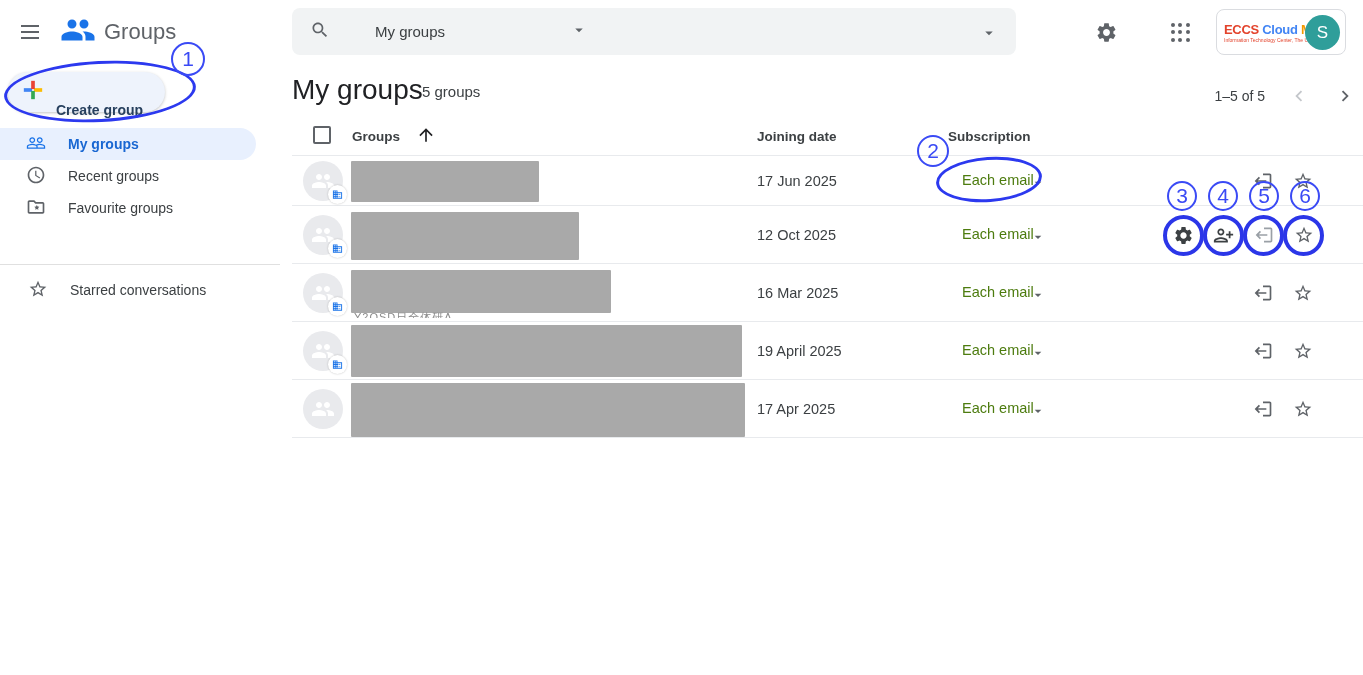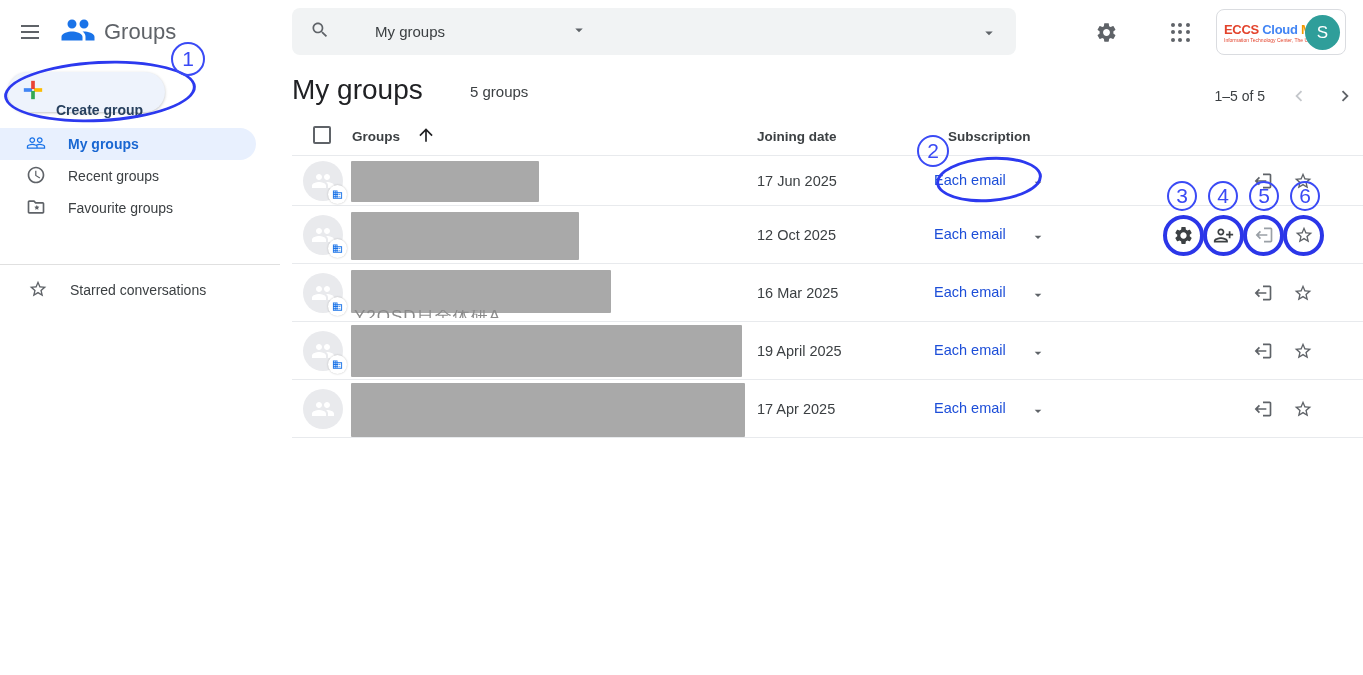--- a/index.html
+++ b/index.html
@@ -51,43 +51,43 @@
                        color:#1967d2; font-weight:bold; }
   .side-divider { position:absolute; left:0; top:200px; width:280px; height:1px; background:#e0e0e0; }
   .starred-item { position:absolute; top:210px; width:280px; height:32px; display:flex;
                   align-items:center; gap:22px; padding-left:28px; cursor:pointer;
                   font-size:14px; color:#3c4043; }
 
   
   .main { position:absolute; left:292px; top:64px; width:1071px; }
   .title-row { position:relative; height:52px; }
   .page-title { position:absolute; left:0; top:10px; font-size:28px; color:#202124; }
-  .page-subtitle { position:absolute; left:130px; top:19px; font-size:15px; color:#3c4043;margin-left:48px; }
+  .page-subtitle { position:absolute; left:130px; top:19px; font-size:15px; color:#3c4043; }
   .pagination { position:absolute; right:0; top:14px; display:flex; align-items:center; gap:10px; }
   .pag-label { font-size:14px; color:#3c4043; margin-right:6px; }
   .pag-btn { width:36px; height:36px; display:flex; align-items:center; justify-content:center;
              cursor:pointer; }
 
   .thead { position:relative; height:40px; border-bottom:1px solid #e8eaed; }
   .th { position:absolute; font-size:13.5px; font-weight:bold; color:#3c4043; top:13px; }
   .checkbox { position:absolute; left:21px; top:10px; width:18px; height:18px;
               border:2px solid #5f6368; border-radius:2px; cursor:pointer; background:#fff; }
   .sort-icon { position:absolute; left:124px; top:9px; cursor:pointer; }
 
   .row { position:relative; border-bottom:1px solid #e8eaed; }
   .g-avatar { position:absolute; left:11px; width:40px; height:40px; border-radius:50%;
               background:#e9eaed; display:flex; align-items:center; justify-content:center; }
   .org-badge { position:absolute; right:-4px; bottom:-3px; width:19px; height:19px; border-radius:50%;
                background:#fff; box-shadow:0 0 2px rgba(0,0,0,.25); display:flex;
                align-items:center; justify-content:center; }
   .redact { position:absolute; left:59px; background:#a9a9a9; border-radius:1px; }
-  .clip-frag { position:absolute; left:62px; font-size:17px; color:#8a8a8a; height:8px;
+  .clip-frag { position:absolute; left:62px; font-size:11px; color:#8a8a8a; height:8px;
                overflow:hidden; line-height:14px; letter-spacing:1px; }
   .cell-date { position:absolute; left:465px; font-size:14.5px; color:#3c4043; }
-  .cell-sub { position:absolute; left:642px; font-size:14.5px; color:#1d4ed8; cursor:pointer; }
+  .cell-sub { position:absolute; left:670px; font-size:14.5px; color:#4d7c0f; cursor:pointer; }
   .sub-caret { position:absolute; left:738px; cursor:pointer; }
   .row-icon { position:absolute; width:36px; height:36px; display:flex; align-items:center;
               justify-content:center; cursor:pointer; }
 
   
   .anno { position:absolute; pointer-events:none; }
   .anno-ellipse { border:3px solid #2c39ef; border-radius:50%; }
   .anno-num { border:2px solid #3a4af5; border-radius:50%; color:#3a4af5; background:transparent;
               display:flex; align-items:center; justify-content:center; font-size:21px; }
   .anno-ring { border:4px solid #2b36e8; border-radius:50%; }

